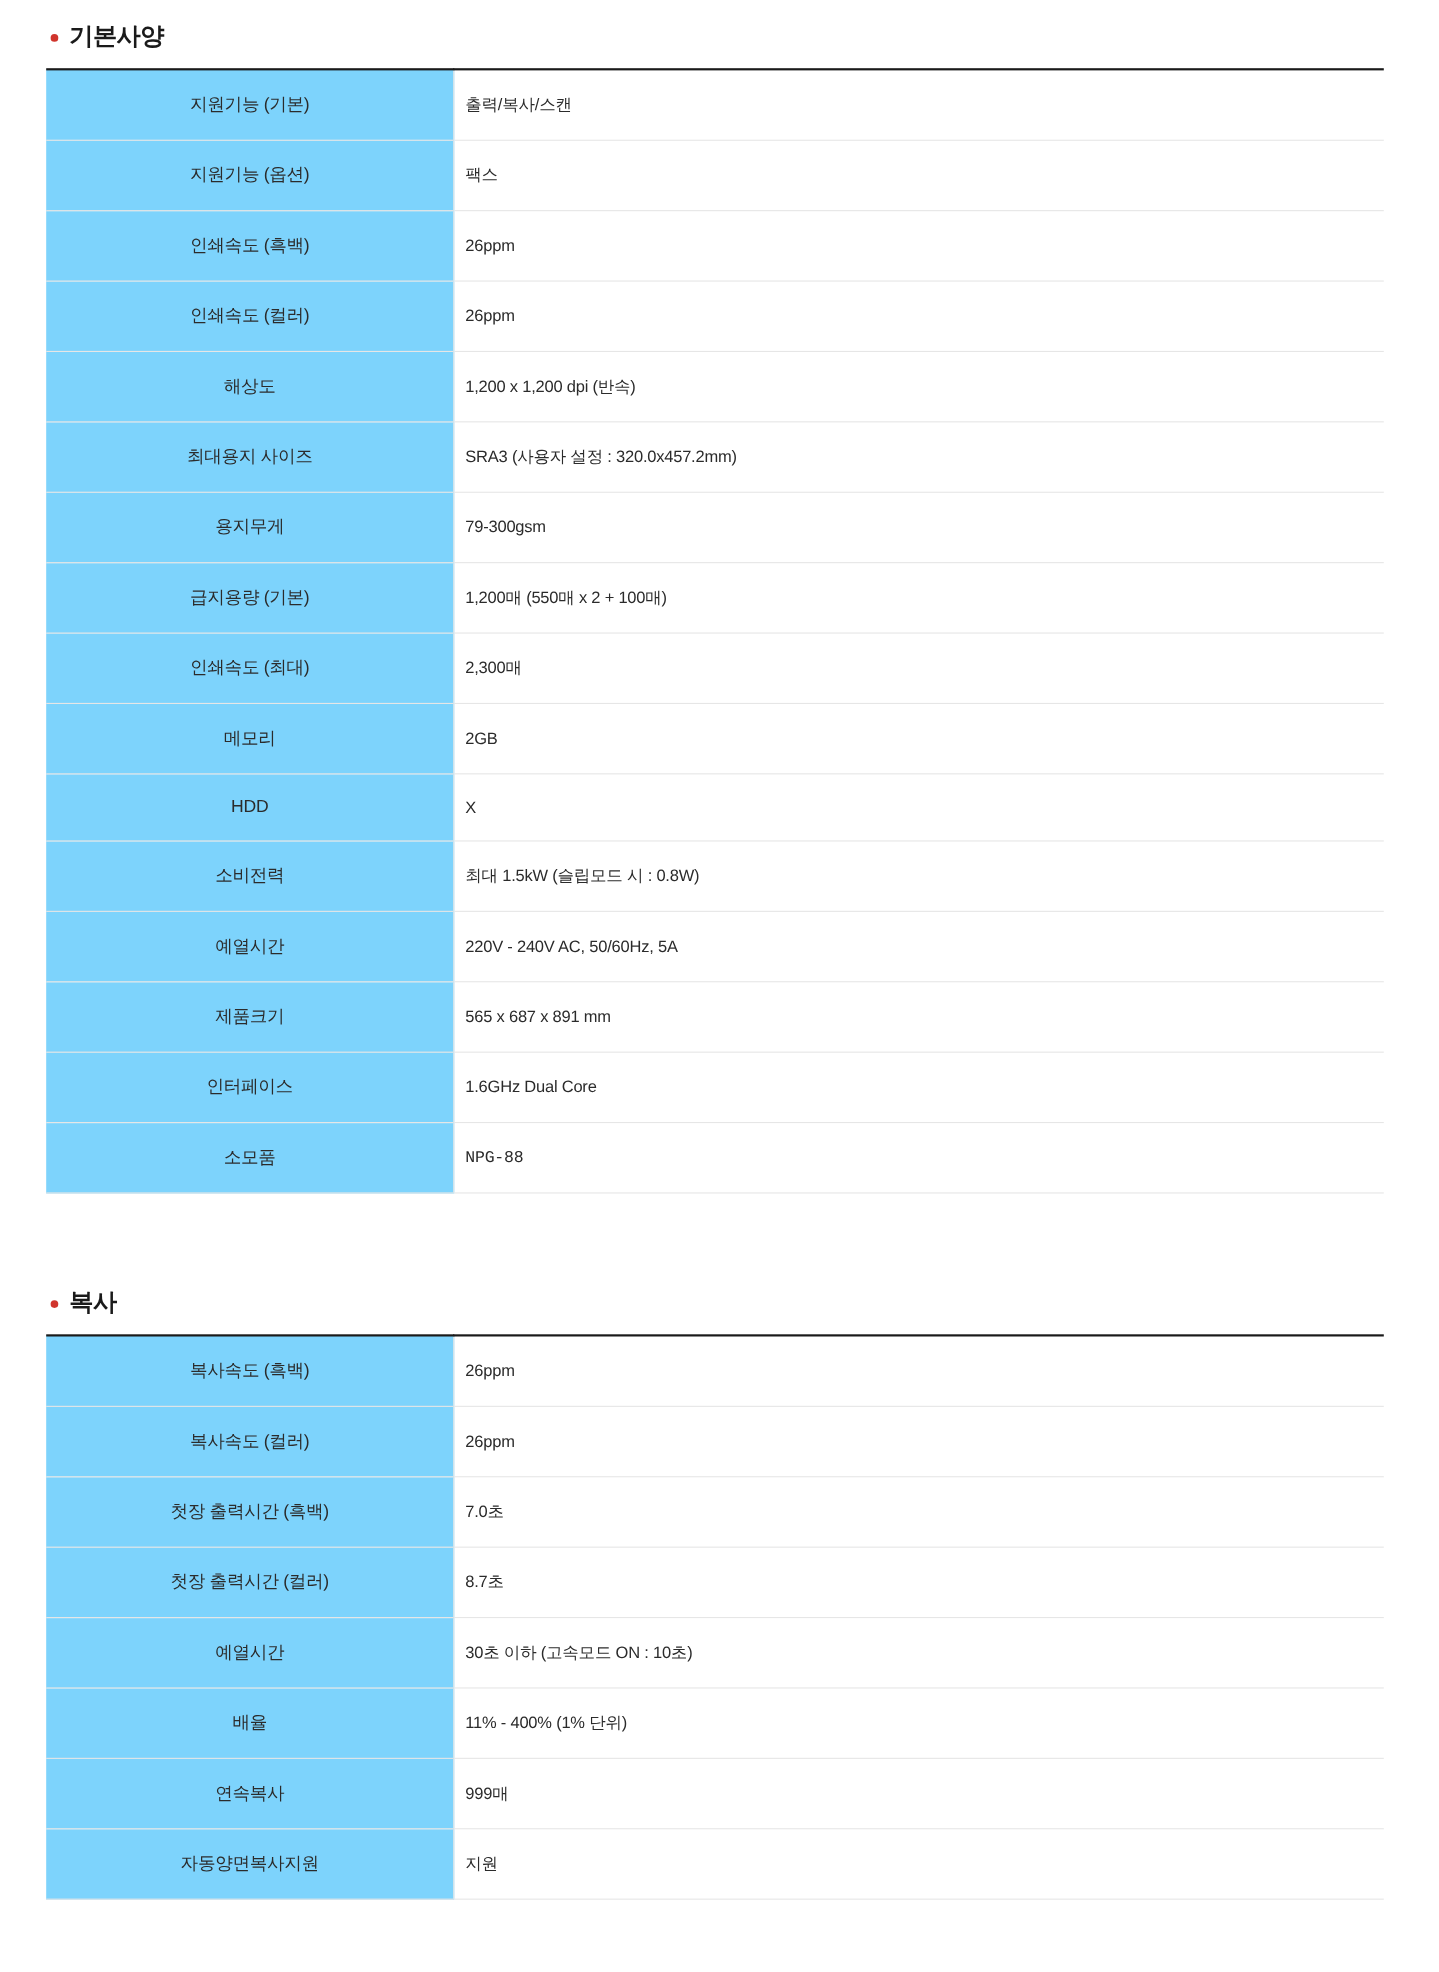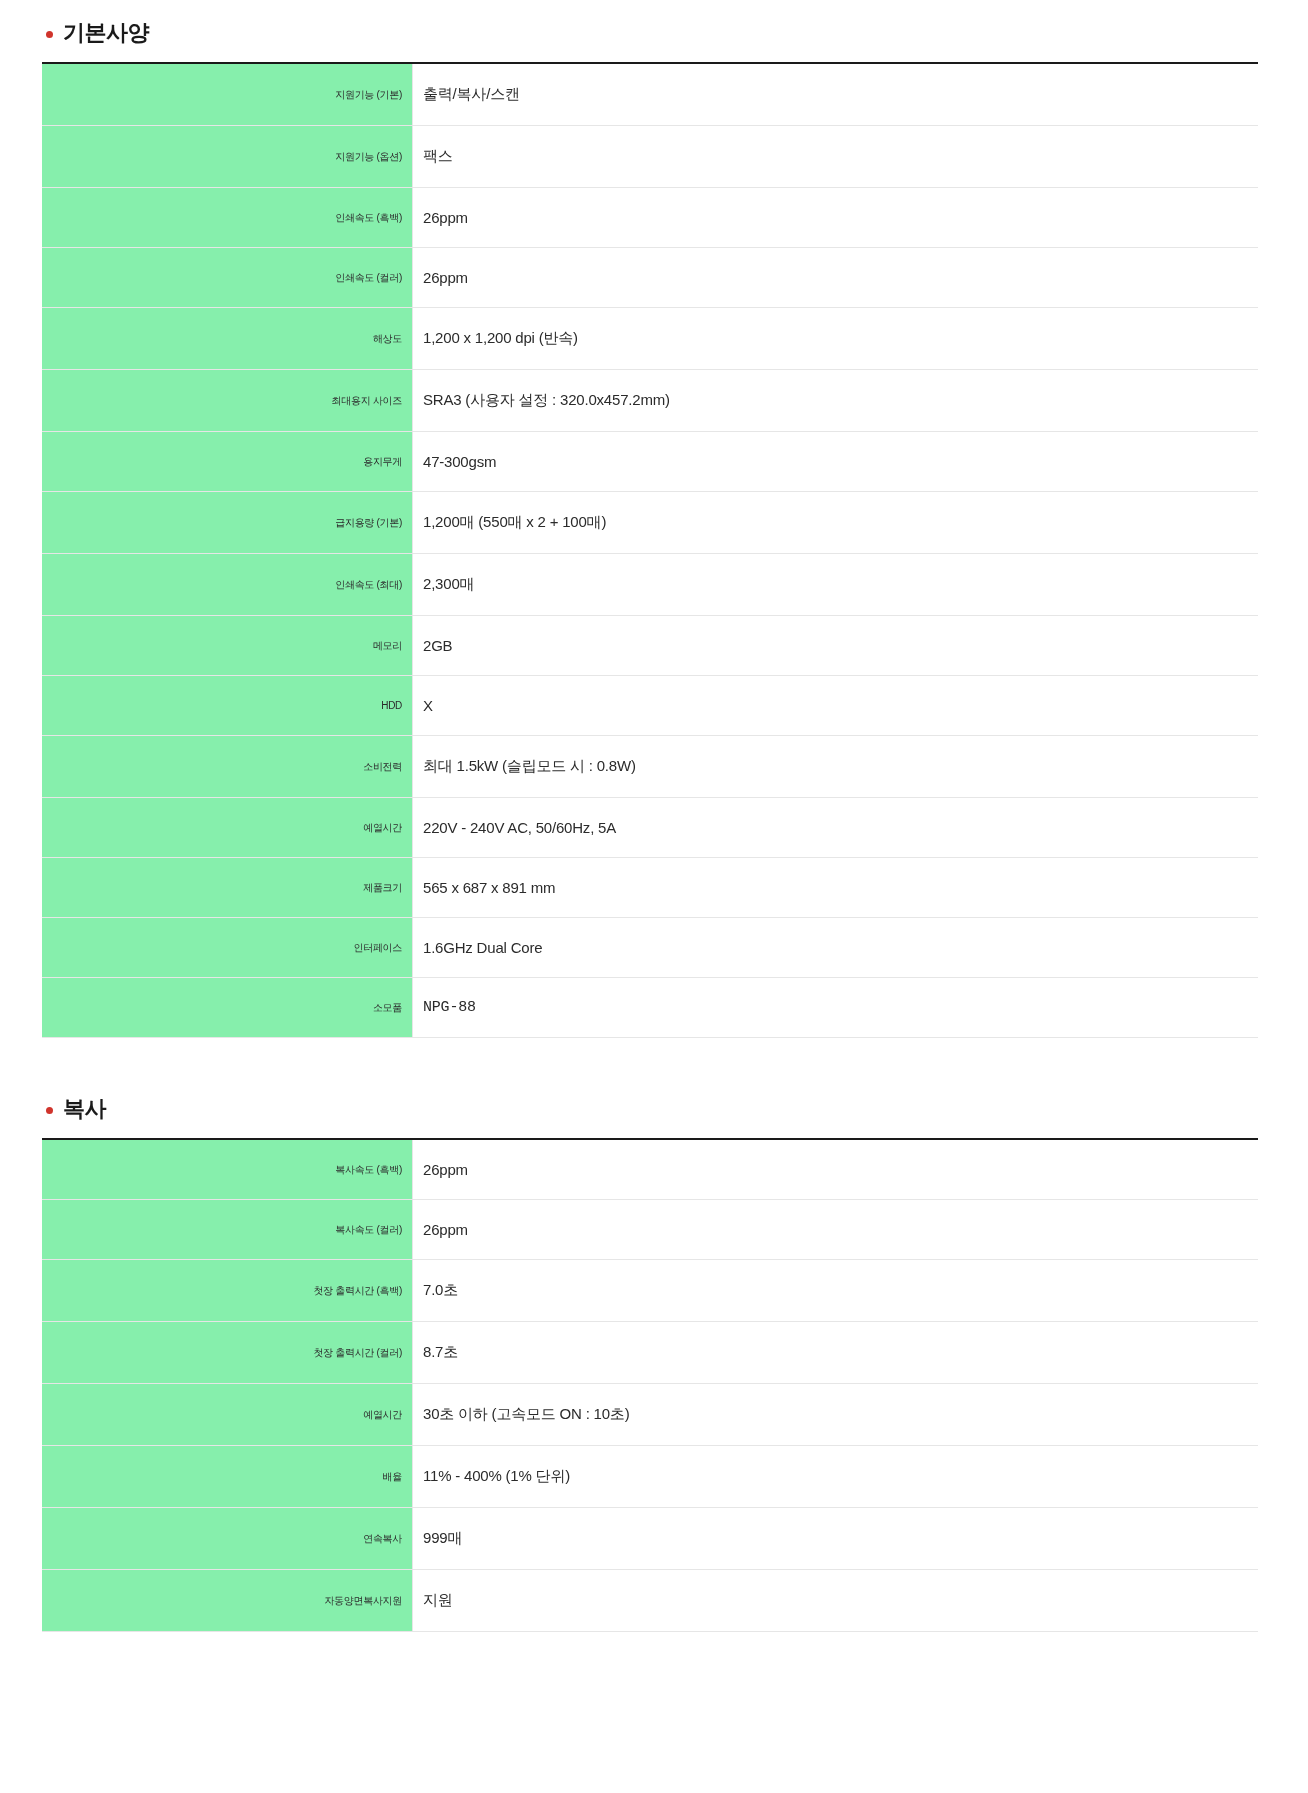--- a/index.html
+++ b/index.html
@@ -13,21 +13,21 @@
     font-family: "Liberation Sans", "DejaVu Sans", sans-serif;
     color: #222222;
     -webkit-font-smoothing: antialiased;
   }
   .page {
     width: 1308px;
     box-sizing: border-box;
     padding: 18px 50px 0 42px;
   }
   .section {
-    margin-bottom: 56px;
+    margin-bottom: 84px;
   }
   .section:last-child {
     margin-bottom: 0;
   }
   .section-title {
     display: flex;
     align-items: center;
     font-size: 22px;
     font-weight: bold;
     color: #1a1a1a;
@@ -52,25 +52,25 @@
   }
   table.spec tr {
     border-bottom: 1px solid #e6e6e6;
   }
   table.spec tr:last-child {
     border-bottom: 1px solid #e6e6e6;
     font-family: Liberation Mono, monospace;
   }
   table.spec th {
     width: 350px;
-    background: #86efac;
+    background: #7dd3fc;
     font-weight: normal;
-    font-size: 10px;
+    font-size: 16px;
     color: #2b2b2b;
-    text-align: right;
+    text-align: center;
     padding: 21px 10px;
     border-right: 1px solid #e6e6e6;
     letter-spacing: -0.3px;
     vertical-align: middle;
   }
   table.spec td {
     font-size: 15px;
     color: #2b2b2b;
     padding: 21px 10px;
     letter-spacing: -0.2px;
@@ -111,21 +111,21 @@
             <tr>
               <th>해상도</th>
               <td>1,200 x 1,200 dpi (반속)</td>
             </tr>
             <tr>
               <th>최대용지 사이즈</th>
               <td>SRA3 (사용자 설정 : 320.0x457.2mm)</td>
             </tr>
             <tr>
               <th>용지무게</th>
-              <td>47-300gsm</td>
+              <td>79-300gsm</td>
             </tr>
             <tr>
               <th>급지용량 (기본)</th>
               <td>1,200매 (550매 x 2 + 100매)</td>
             </tr>
             <tr>
               <th>인쇄속도 (최대)</th>
               <td>2,300매</td>
             </tr>
             <tr>

